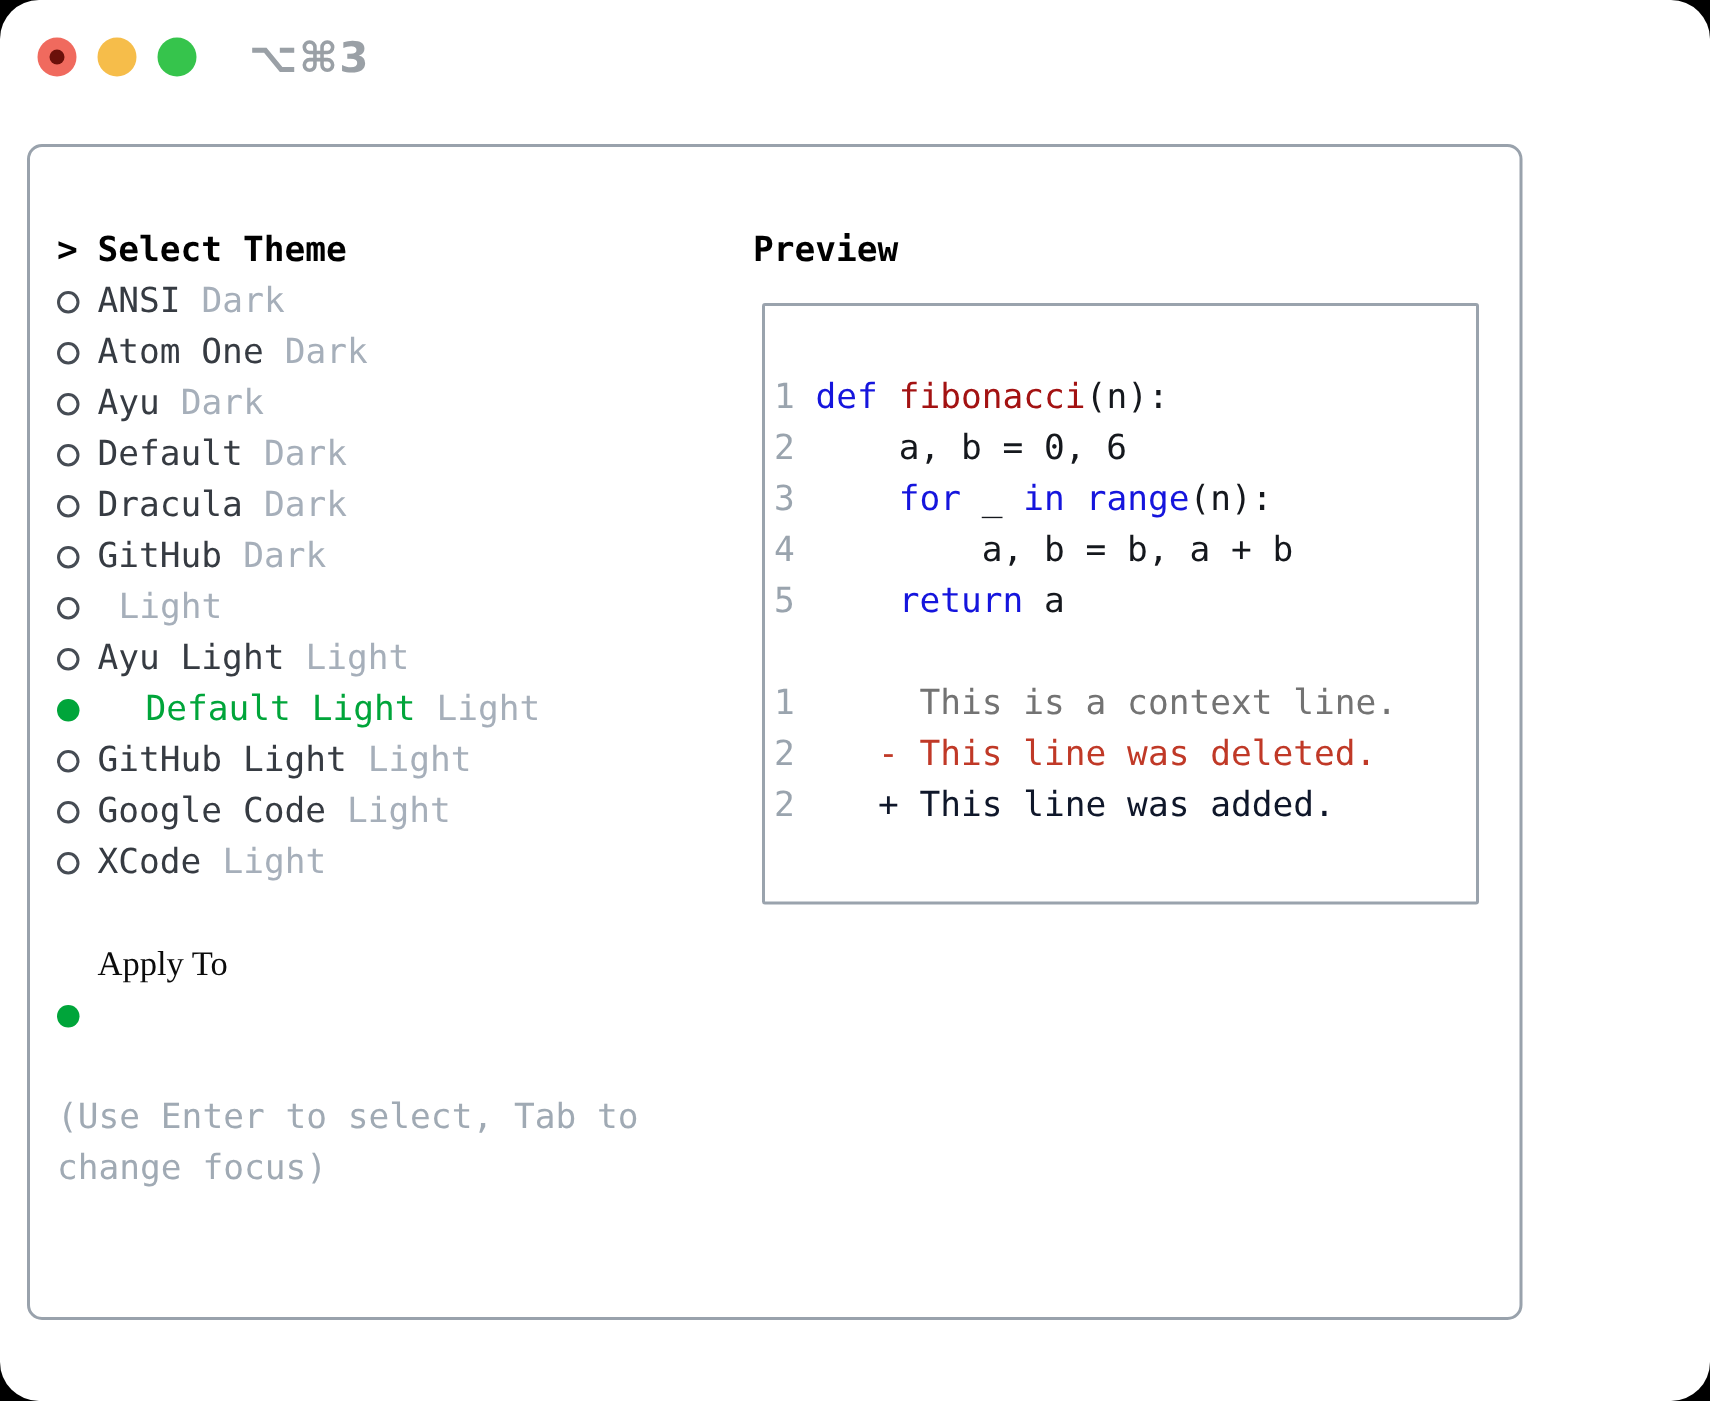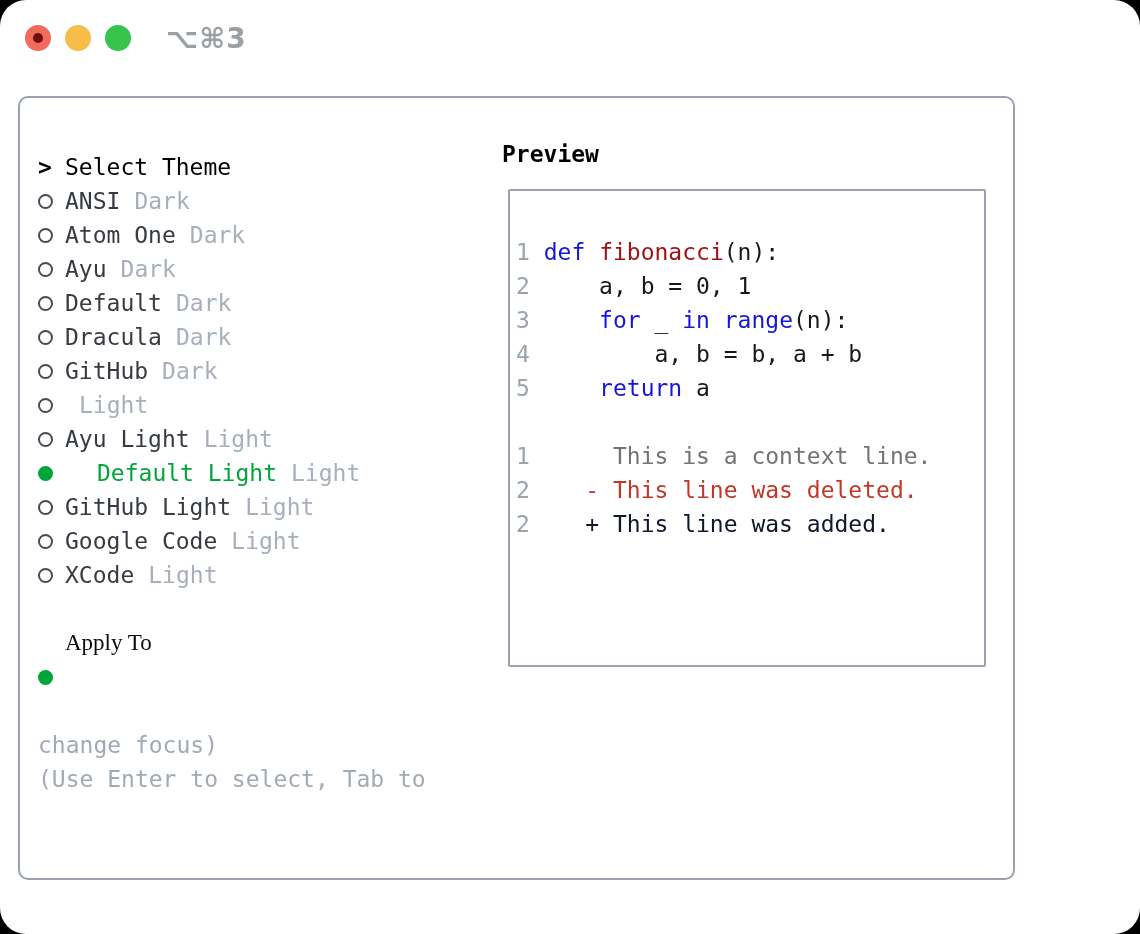--- a/index.html
+++ b/index.html
@@ -25,34 +25,34 @@
   .panel {
     position:absolute; left:18px; top:96px; width:997px; height:784px;
     border:2px solid #99a2ac; border-radius:10px; background:#fff;
   }
   .left-col { position:absolute; left:18px; top:52px; }
   .row { display:flex; align-items:center; height:34px; line-height:34px; font-size:23px; white-space:pre; }
   .marker { width:27px; flex:none; display:flex; align-items:center; }
   .ring { width:15px; height:15px; border:2px solid #464c54; border-radius:50%; }
   .dot-sel { width:15px; height:15px; border-radius:50%; background:#00a53a; }
   .cursor-ch { color:#000; font-weight:bold; }
-  .hdr { font-weight:normal; color:#000; }
+  .hdr { font-weight:bold; color:#000; }
   .subhdr { color:#0b0b0b;font-family:Liberation Serif, serif; }
   .t-name { color:#363b42; }
   .t-name.sel { color:#00a53a;margin-left:32px; }
   .t-var { color:#a6afba; margin-left:14px; }
   .opt-label { color:#363b42; }
   .opt-label.sel { color:#00a53a; }
   .gap { height:34px; }
   .hint { color:#a0aab4; font-size:23px; line-height:34px; white-space:pre; }
   
-  .right-col { position:absolute; left:482px; top:39px; }
+  .right-col { position:absolute; left:482px; top:52px; }
   .preview-title { font-weight:bold; font-size:23px; line-height:34px; color:#000; }
   .preview-box {
-    margin-top:18px; margin-left:6px; width:478px; height:478px;
+    margin-top:18px; margin-left:6px; width:478px; height:401px;
     border:2px solid #9aa3ad; border-radius:2px; background:#fff;
     padding:44px 0 0 6px; overflow:hidden;
   }
   .code-line { white-space:pre; font-size:23px; line-height:34px; height:34px; }
   .tok-num   { color:#9aa4ae; }
   .tok-plain { color:#15181d; }
   .tok-kw    { color:#1515dd; }
   .tok-fn    { color:#a31212; }
   .tok-ctx   { color:#737373;text-align:center; }
   .tok-del   { color:#c03927; }
@@ -101,29 +101,29 @@
         <span class="marker"></span>
         <span class="subhdr">Apply To</span>
       </div>
 
       <div id="apply-list">
           <div class="row"><span class="marker"><span class="dot-sel"></span></span></div>
         </div>
 
       <div class="gap"></div>
 
+      <div class="hint">(Use Enter to select, Tab to</div>
       <div class="hint">change focus)</div>
-      <div class="hint">(Use Enter to select, Tab to</div>
     </div>
 
     <div class="right-col">
       <div class="preview-title">Preview</div>
       <div class="preview-box" id="preview-box">
           <div class="code-line"><span class="tok-num">1</span><span class="tok-plain"> </span><span class="tok-kw">def</span><span class="tok-plain"> </span><span class="tok-fn">fibonacci</span><span class="tok-plain">(n):</span></div>
-          <div class="code-line"><span class="tok-num">2</span><span class="tok-plain">     a, b = 0, 1</span></div>
+          <div class="code-line"><span class="tok-num">2</span><span class="tok-plain">     a, b = 0, 6</span></div>
           <div class="code-line"><span class="tok-num">3</span><span class="tok-plain">     </span><span class="tok-kw">for</span><span class="tok-plain"> _ </span><span class="tok-kw">in</span><span class="tok-plain"> </span><span class="tok-kw">range</span><span class="tok-plain">(n):</span></div>
           <div class="code-line"><span class="tok-num">4</span><span class="tok-plain">         a, b = b, a + b</span></div>
           <div class="code-line"><span class="tok-num">5</span><span class="tok-plain">     </span><span class="tok-kw">return</span><span class="tok-plain"> a</span></div>
           <div class="code-line"></div>
           <div class="code-line"><span class="tok-num">1</span><span class="tok-ctx">      This is a context line.</span></div>
           <div class="code-line"><span class="tok-num">2</span><span class="tok-plain">    </span><span class="tok-del">- This line was deleted.</span></div>
           <div class="code-line"><span class="tok-num">2</span><span class="tok-plain">    </span><span class="tok-add">+ This line was added.</span></div>
         </div>
     </div>
 

